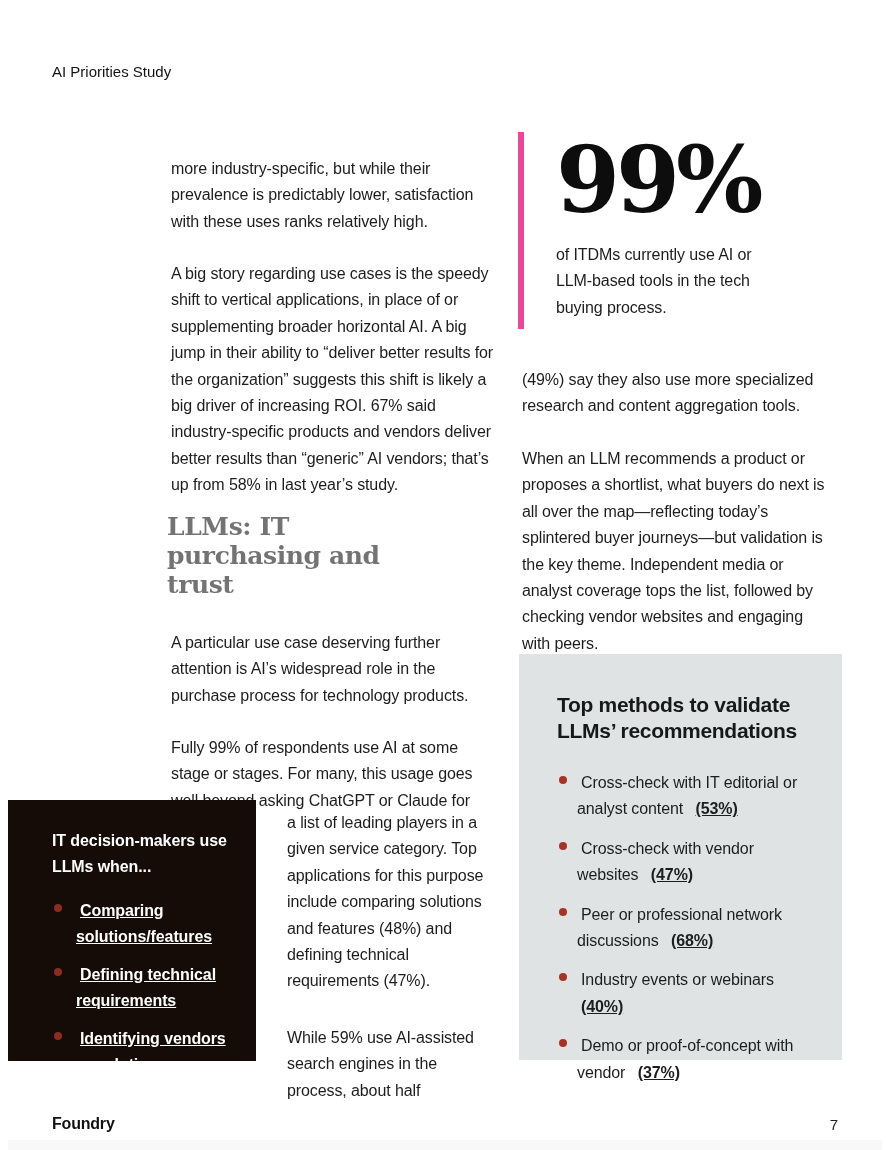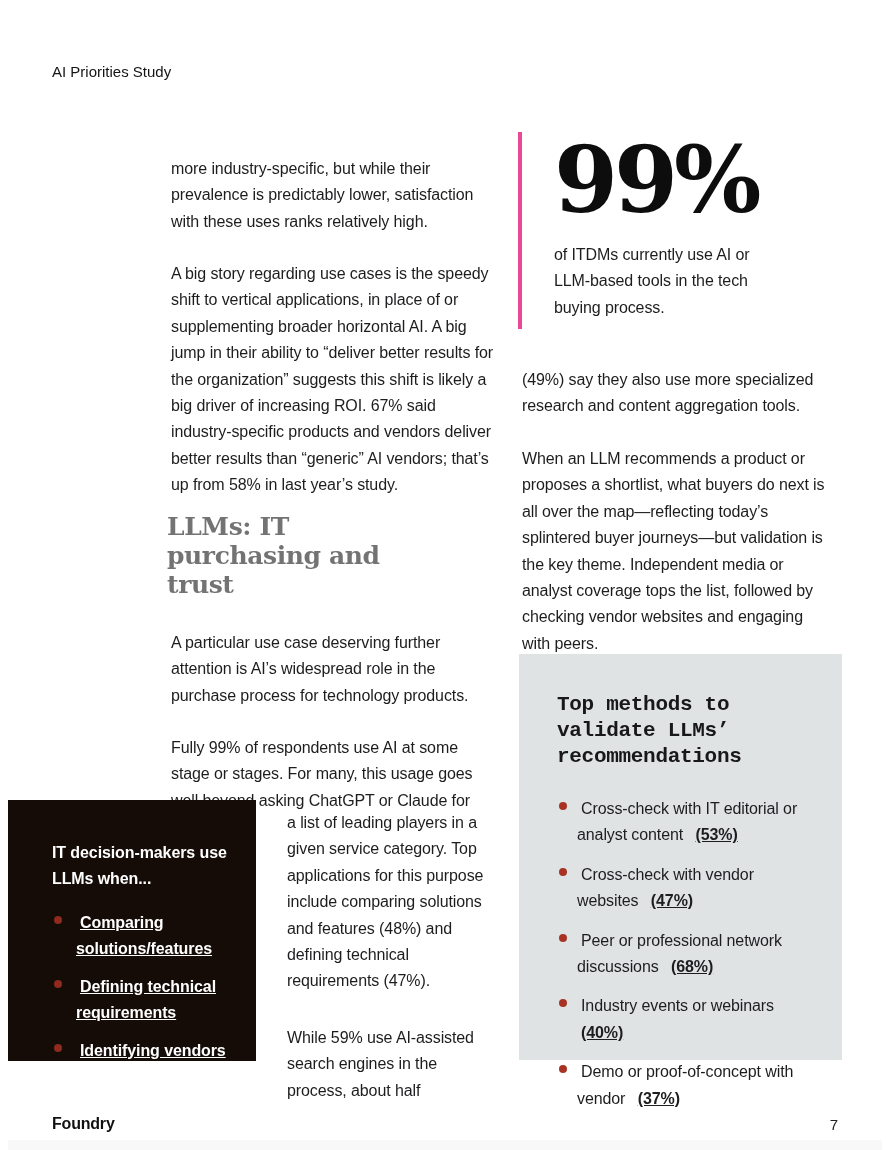--- a/index.html
+++ b/index.html
@@ -20,55 +20,55 @@
     font-family:"DejaVu Serif", serif; font-weight:700;
     font-size:25px; line-height:29px; letter-spacing:-0.4px; color:#737373;
   }
   #p3 { left:159px; top:586px; width:332px; }
   #p4 { left:159px; top:691px; width:336px; }
   #p4b { left:275px; top:766px; width:218px; }
   #p5 { left:275px; top:981px; width:218px; }
 
   #callout {
     left:510px; top:124px; width:290px; min-height:160px;
-    border-left:4px solid #ec4899; padding-left:28px;
+    border-left:6px solid #ec4899; padding-left:28px;
   }
   #stat-number {
     font-family:"DejaVu Serif", serif; font-weight:700;
     font-size:92px; line-height:80px; letter-spacing:-4px; color:#0d0d0d;
   }
   #stat-caption { margin-top:14px; width:242px; font-size:16px; line-height:26.4px; letter-spacing:-0.1px; }
 
   #rp1 { left:510px; top:323px; width:315px; }
   #rp2 { left:510px; top:402px; width:315px; }
 
   #gray-panel {
     left:511px; top:646px; width:323px; height:406px;
     background:#dfe3e4; padding:34px 24px 0 34px;
   }
   .gp-title {
-    font-family:Liberation Mono, monospace; font-weight:700;
+    font-family:Liberation Sans, sans-serif; font-weight:700;
     font-size:21px; line-height:26px; letter-spacing:-0.3px; color:#181818; width:270px;
   }
   ul.panel-list { list-style:none; margin-top:14px; }
   ul.panel-list li {
     position:relative; padding-left:20px; margin-bottom:5px;
     font-size:16px; line-height:26.4px; letter-spacing:-0.1px;
   }
   ul.panel-list li .dot {
     position:absolute; left:2px; top:10px; width:7px; height:7px; border-radius:50%;
     background:#a83325;
   }
   ul.panel-list li strong { font-weight:700;text-decoration:underline; }
 
   #dark-panel {
     left:0; top:792px; width:248px; height:261px;
     background:#150b07; color:#ffffff; padding:24px 16px 0 40px;
   }
-  .dp-title { font-weight:700; font-size:16px; line-height:26px; letter-spacing:-0.1px;margin-top:12px; }
+  .dp-title { font-weight:700; font-size:16px; line-height:26px; letter-spacing:-0.1px; }
   ul.dp-list { list-style:none; margin-top:6px;text-decoration:underline; }
   ul.dp-list li {
     position:relative; padding-left:24px; margin-bottom:4px;
     font-weight:700; font-size:16px; line-height:26px; letter-spacing:-0.1px;
   }
   ul.dp-list li .dot {
     position:absolute; left:2px; top:10px; width:7px; height:7px; border-radius:50%;
     background:#8e2b1e;
   }
 

